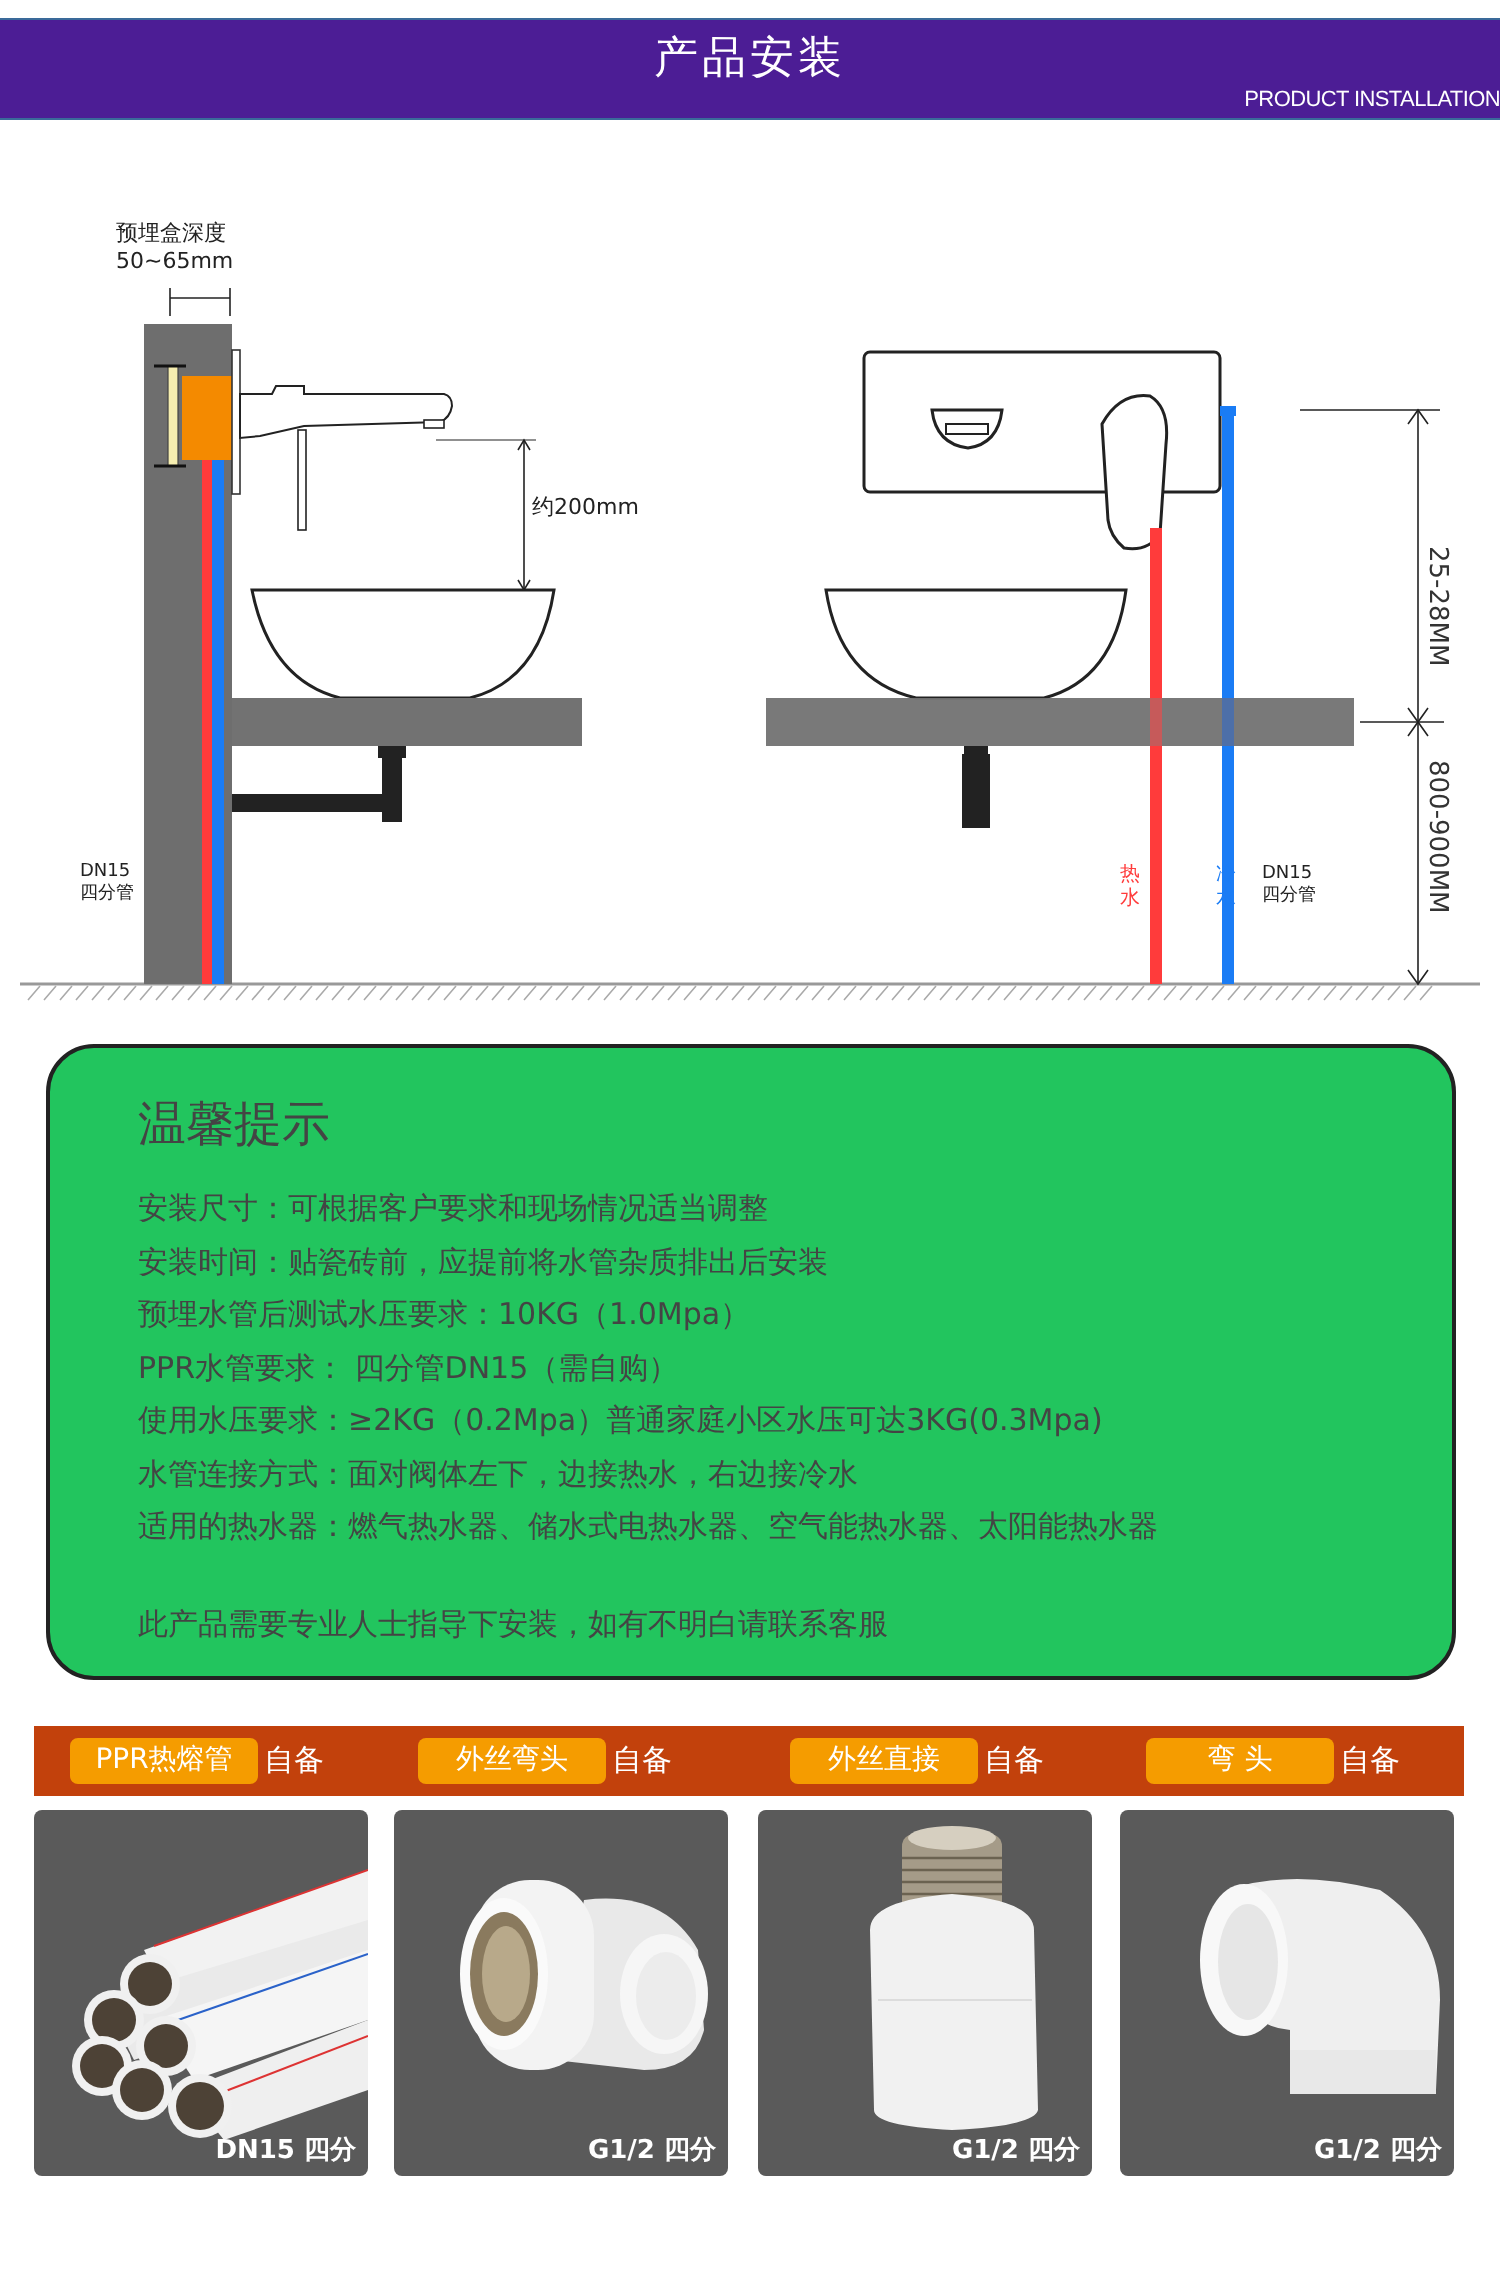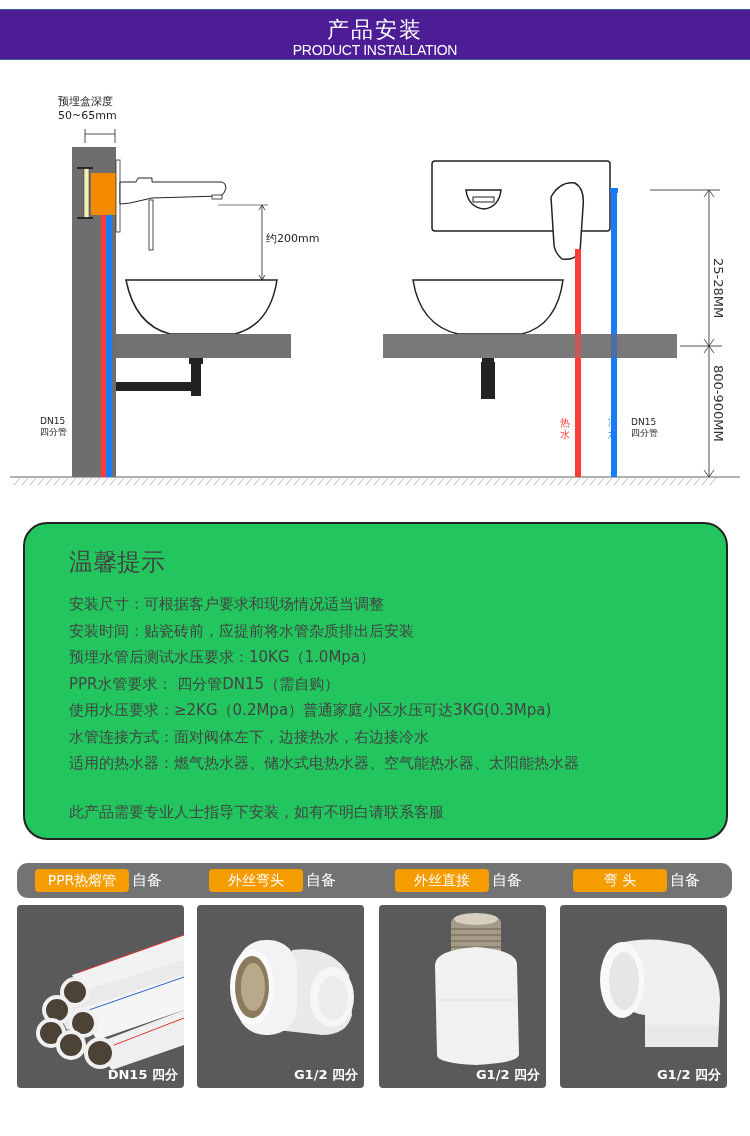--- a/index.html
+++ b/index.html
@@ -5,38 +5,38 @@
   * { box-sizing: border-box; margin: 0; padding: 0; }
   html, body { width: 750px; height: 1136px; background: #ffffff; overflow: hidden; }
   body { position: relative; font-family: "DejaVu Sans", "Liberation Sans", sans-serif; color: #333; }
 
   .header {
     position: absolute; left: 0; top: 9px; width: 750px; height: 51px;
     background: #4c1d95; border-top: 1px solid #3a6a9a; border-bottom: 1px solid #3a6a9a;
     text-align: center; color: #fff;
   }
   .header .title { font-size: 22px; line-height: 28px; margin-top: 6px; letter-spacing: 2px; }
-  .header .subtitle { font-family: "Liberation Sans", sans-serif; font-size: 14px; line-height: 12px; letter-spacing: -0.3px; }
-
-  .diagram { position: absolute; left: 0; top: 45px; width: 740px; height: 460px; }
+  .header .subtitle { font-family: "Liberation Sans", sans-serif; font-size: 11px; line-height: 12px; letter-spacing: -0.3px; text-align: right; }
+
+  .diagram { position: absolute; left: 0; top: 60px; width: 740px; height: 460px; }
   .diagram svg { position: absolute; left: 0; top: 0; }
   .lbl { position: absolute; font-size: 11px; color: #222; line-height: 13px; }
   .lbl.bold { font-weight: normal; font-size: 9px; line-height: 11px; }
 
   .tips {
     position: absolute; left: 23px; top: 522px; width: 705px; height: 318px;
     border: 2px solid #222; border-radius: 24px; background: #22c55e;
   }
   .tips .tips-title { position: absolute; left: 44px; top: 22px; font-size: 24px; color: #444; }
   .tips .tips-list { position: absolute; left: 44px; top: 67px; }
   .tips .tip-line { font-size: 15px; line-height: 26.5px; color: #444; white-space: nowrap; }
   .tips .tips-note { position: absolute; left: 44px; top: 279px; font-size: 15px; color: #444; white-space: nowrap; text-align: right; }
 
   .parts-bar {
-    position: absolute; left: 17px; top: 863px; width: 715px; height: 35px; background: #737373; border-radius: 11px;
+    position: absolute; left: 17px; top: 863px; width: 715px; height: 35px; background: #c2410c;
   }
   .part-tag { position: absolute; top: 6px; height: 23px; display: flex; align-items: center; }
   .part-tag .badge {
     background: #f59c00; color: #fff; font-size: 14px; height: 23px; line-height: 23px;
     border-radius: 4px; padding: 0 6px; text-align: center;
   }
   .part-tag .self { color: #fff; font-size: 15px; margin-left: 3px; }
 
   .part-card {
     position: absolute; top: 905px; width: 167px; height: 183px; background: #5a5a5a; border-radius: 4px; overflow: hidden;

